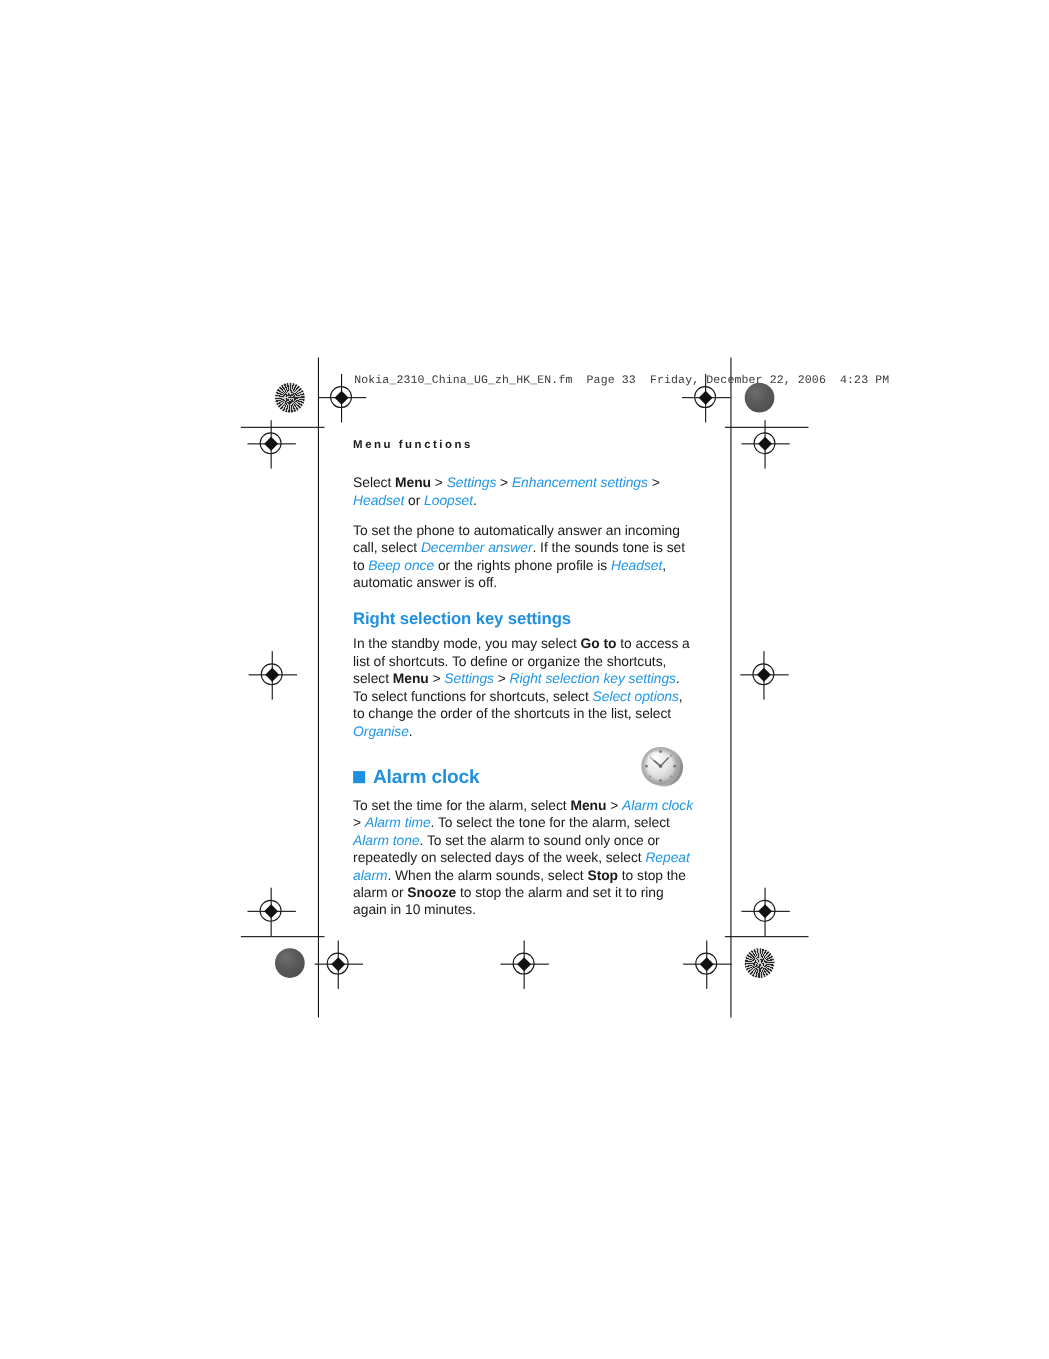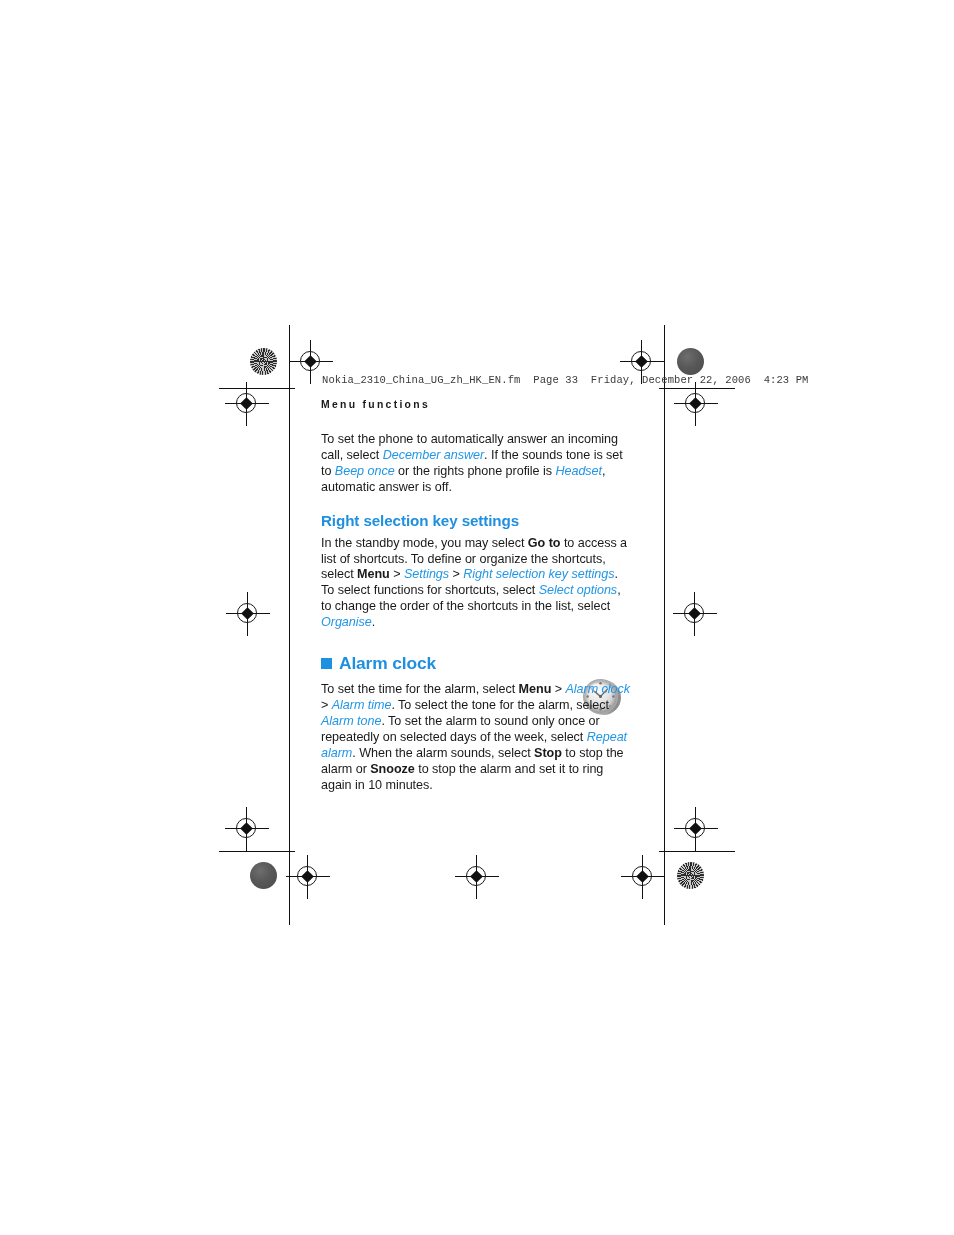--- a/index.html
+++ b/index.html
@@ -68,21 +68,21 @@
   .rule-h {
     position: absolute;
     height: 1.1px;
     background: #111;
   }
 
   
   .fm-header {
     position: absolute;
     left: 322px;
-    top: 374px;
+    top: 340px;
     font-family: "Liberation Mono", monospace;
     font-size: 10.5px;
     color: #3a3a3a;
     white-space: pre;
     letter-spacing: 0.1px;
   }
 
   
   .page {
     position: absolute;
@@ -307,20 +307,21 @@
       <line x1="23.5" y1="24.5" x2="14.2" y2="16.6" stroke="#6d6d6d" stroke-width="1.6" stroke-linecap="round"></line>
       <line x1="23.5" y1="24.5" x2="30.6" y2="16.9" stroke="#6d6d6d" stroke-width="1.3" stroke-linecap="round"></line>
       <circle cx="23.5" cy="24.5" r="1.5" fill="#5d5d5d"></circle>
 
       <ellipse cx="17" cy="15.5" rx="6" ry="3.6" fill="#ffffff" opacity="0.55" transform="rotate(-30 17 15.5)"></ellipse>
     </svg>
   </div>
 
   <div class="content">
 
+    <p class="body"><span>Select </span><span class="bold">Menu</span><span> &gt; </span><span class="lnk">Settings</span><span> &gt; </span><span class="lnk">Enhancement settings</span><span> &gt; </span><span class="lnk">Headset</span><span> or </span><span class="lnk">Loopset</span><span>.</span></p>
 
     <p class="body"><span>To set the phone to automatically answer an incoming call, select </span><span class="lnk">December answer</span><span>. If the sounds tone is set to </span><span class="lnk">Beep once</span><span> or the rights phone profile is </span><span class="lnk">Headset</span><span>, automatic answer is off.</span></p>
 
     <h2 class="section">Right selection key settings</h2>
 
     <p class="body"><span>In the standby mode, you may select </span><span class="bold">Go to</span><span> to access a list of shortcuts. To define or organize the shortcuts, select </span><span class="bold">Menu</span><span> &gt; </span><span class="lnk">Settings</span><span> &gt; </span><span class="lnk">Right selection key settings</span><span>. To select functions for shortcuts, select </span><span class="lnk">Select options</span><span>, to change the order of the shortcuts in the list, select </span><span class="lnk">Organise</span><span>.</span></p>
 
     <h1 class="chapter">
       <span class="sq-bullet"></span>
       <span>Alarm clock</span>

